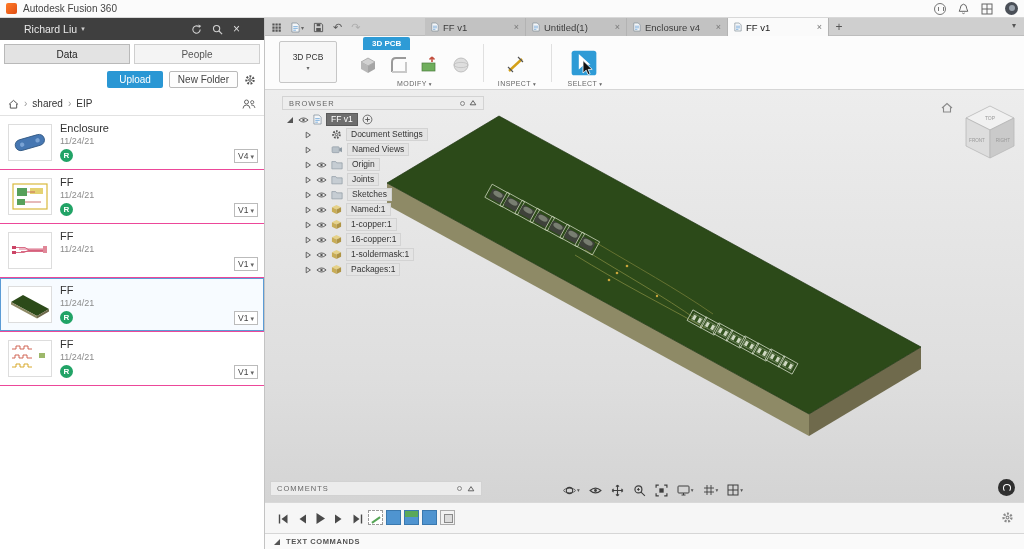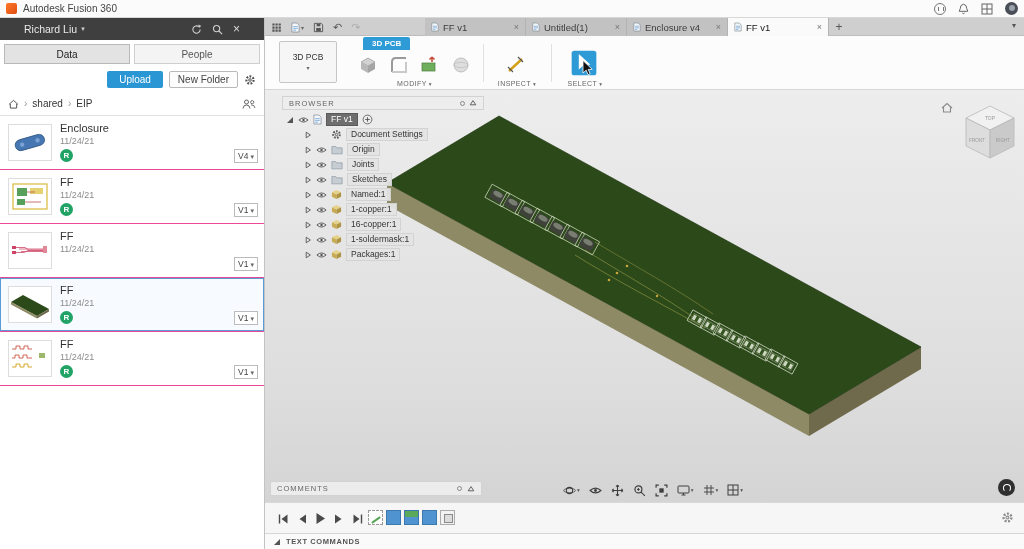--- a/index.html
+++ b/index.html
@@ -671,20 +671,30 @@
     <span class="sp10"></span>
     <svg class="bi ic" width="11" height="11">
         <use href="#i-gear"></use>
       </svg>
     <span class="bchip">Document Settings</span>
   </div>
   <div class="brow">
     <svg class="bi ic" width="8" height="8">
         <use href="#i-tri"></use>
       </svg>
+    <span class="sp10"></span>
+    <svg class="bi" width="12" height="9">
+        <use href="#i-cam"></use>
+      </svg>
+    <span class="bchip">Named Views</span>
+  </div>
+  <div class="brow">
+    <svg class="bi ic" width="8" height="8">
+        <use href="#i-tri"></use>
+      </svg>
     <svg class="bi ic" width="11" height="8">
         <use href="#i-eye"></use>
       </svg>
     <svg class="bi" width="12" height="10">
         <use href="#i-folder"></use>
       </svg>
     <span class="bchip">Origin</span>
   </div>
   <div class="brow">
     <svg class="bi ic" width="8" height="8">

